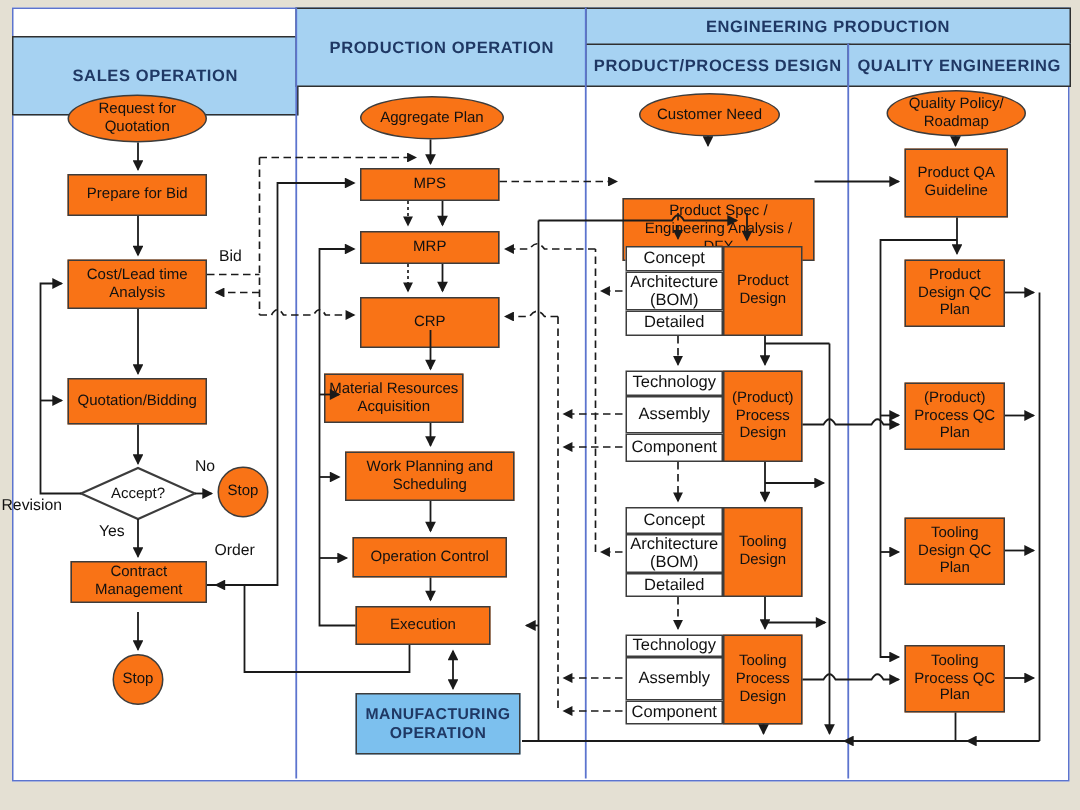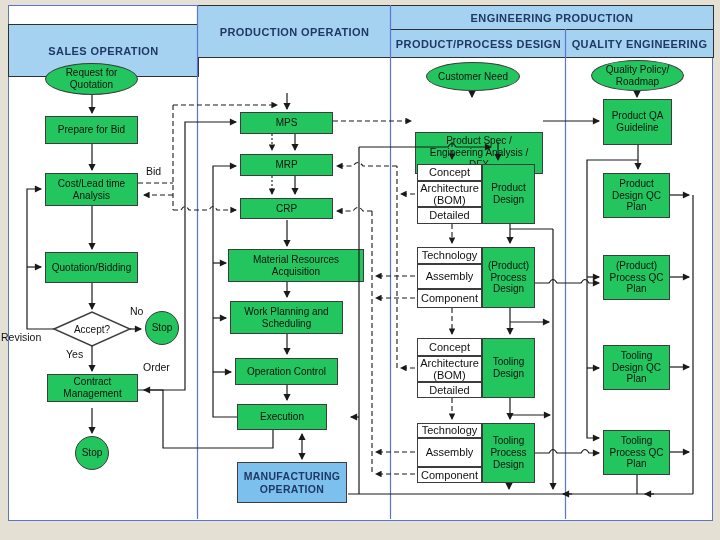--- a/index.html
+++ b/index.html
@@ -7,21 +7,21 @@
     --line:#1a1a1a; --navy:#1F3864; --box-border:#3c3c3c;
   }
   html,body{margin:0;padding:0;}
   #stage{position:relative;width:720px;height:540px;background:var(--bg);
     font-family:"Liberation Sans","DejaVu Sans",sans-serif;overflow:hidden;}
   #paper{position:absolute;left:8px;top:5px;width:703px;height:514px;
     background:#fff;border:1px solid var(--frame);}
   .hcell{position:absolute;background:var(--header);border:1px solid #2f2f2f;
     display:flex;align-items:center;justify-content:center;
     font-size:11px;letter-spacing:.4px;color:var(--navy);font-weight:600;z-index:1;}
-  .n{position:absolute;background:#22c55e;border:1.4px solid var(--box-border);
+  .n{position:absolute;background:#f97316;border:1.4px solid var(--box-border);
     display:flex;align-items:center;justify-content:center;text-align:center;
     font-size:10px;line-height:1.18;color:#111;white-space:pre-line;z-index:1;box-sizing:border-box;}
   .ellipse{border-radius:50%;}
   .circle{border-radius:50%;width:34px;height:34px;}
   .row{position:absolute;background:#fff;border:1.3px solid var(--box-border);
     display:flex;align-items:center;justify-content:center;text-align:center;
     font-size:11px;line-height:1.1;color:#111;white-space:pre-line;z-index:1;box-sizing:border-box;}
   .accent{background:var(--accent);font-weight:bold;color:var(--navy);font-size:10.5px;letter-spacing:.3px;}
   .lbl{position:absolute;font-size:10.5px;color:#111;z-index:3;background:transparent;}
   svg#wires{position:absolute;left:0;top:0;z-index:2;pointer-events:none;}
@@ -51,24 +51,25 @@
   <div class="n" style="left:47px;top:374px;width:91px;height:28px;">Contract
 Management</div>
   <div class="n circle" style="left:75px;top:436px;">Stop</div>
 
   <div class="lbl" style="left:146px;top:165px;">Bid</div>
   <div class="lbl" style="left:130px;top:305px;">No</div>
   <div class="lbl" style="left:1px;top:331px;">Revision</div>
   <div class="lbl" style="left:66px;top:348px;">Yes</div>
   <div class="lbl" style="left:143px;top:361px;">Order</div>
 
+  <div class="n ellipse" style="left:240px;top:64px;width:96px;height:29px;">Aggregate Plan</div>
   <div class="n" style="left:240px;top:112px;width:93px;height:22px;">MPS</div>
   <div class="n" style="left:240px;top:154px;width:93px;height:22px;">MRP</div>
-  <div class="n" style="left:240px;top:198px;width:93px;height:21px;">CRP</div>
-  <div class="n" style="left:228px;top:249px;width:136px;height:33px;">Material Resources
+  <div class="n" style="left:240px;top:198px;width:93px;height:34px;">CRP</div>
+  <div class="n" style="left:216px;top:249px;width:93px;height:33px;">Material Resources
 Acquisition</div>
   <div class="n" style="left:230px;top:301px;width:113px;height:33px;">Work Planning and
 Scheduling</div>
   <div class="n" style="left:235px;top:358px;width:103px;height:27px;">Operation Control</div>
   <div class="n" style="left:237px;top:404px;width:90px;height:26px;">Execution</div>
   <div class="n accent" style="left:237px;top:462px;width:110px;height:41px;">MANUFACTURING
 OPERATION</div>
 
   <div class="n ellipse" style="left:426px;top:62px;width:94px;height:29px;">Customer Need</div>
   <div class="n" style="left:415px;top:100px;width:128px;height:42px;margin-top:32px;">Product Spec /

